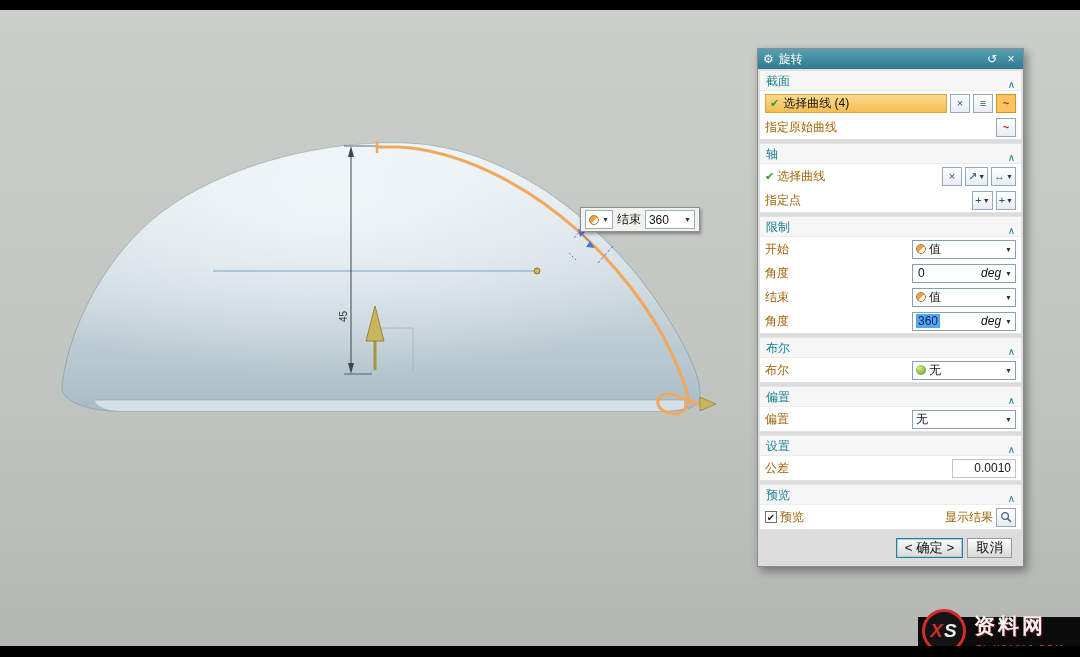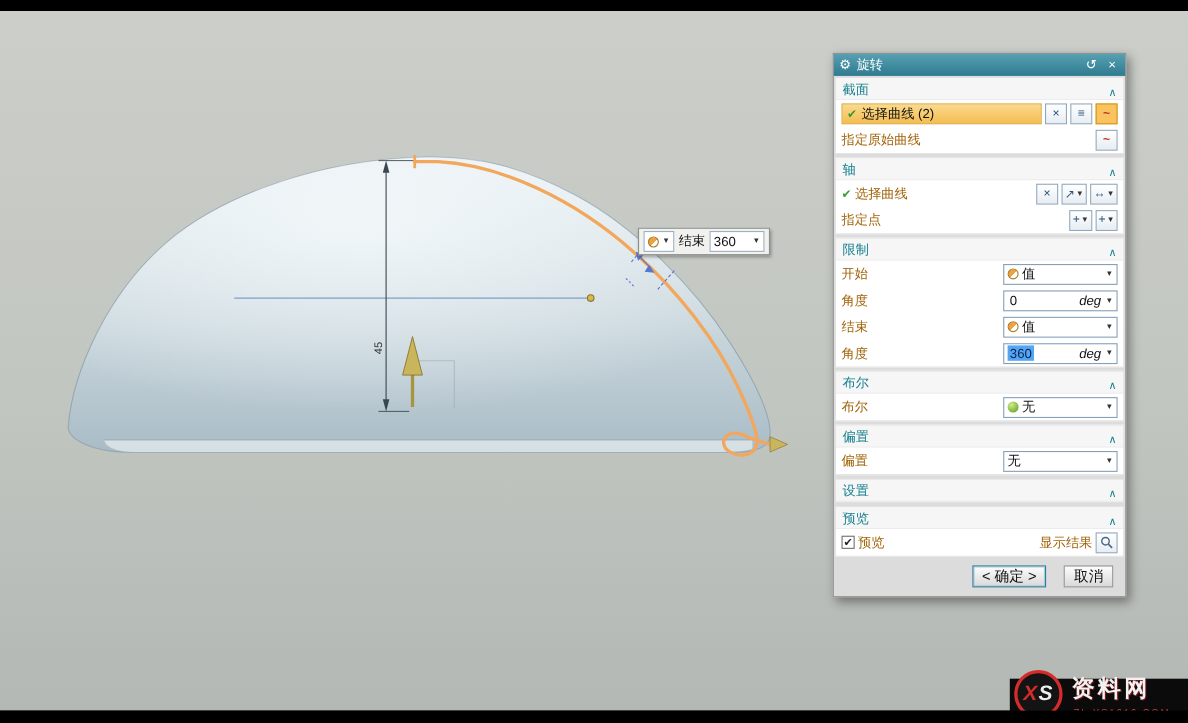--- a/index.html
+++ b/index.html
@@ -57,21 +57,21 @@
   .valfield .v { padding:0 2px; }
   .valfield .v.sel { background:#55a5f5; color:#06264d; }
   .valfield .unit { margin-left:auto;font-style:italic; }
   .valfield .caret { margin-left:4px; }
   .tolfield { margin-left:auto; width:64px; height:19px; display:flex; align-items:center;
               justify-content:flex-end; padding:0 4px; border:1px solid #b8c4ce; background:#fff; }
   .cbox { width:12px; height:12px; border:1px solid #6f6f6f; background:#fff; display:inline-flex;
           align-items:center; justify-content:center; font-size:10px; color:#222; }
   .dot-green { width:10px; height:10px; border-radius:50%;
                background:radial-gradient(circle at 35% 30%, #d6e98a, #7ab33c 70%, #4c7a1e); display:inline-block; }
-  .btnbar { display:flex; justify-content:flex-end; gap:16px; padding:5px 10px 7px; background:#dcdcdc; }
+  .btnbar { display:flex; justify-content:flex-end; gap:4px; padding:5px 10px 7px; background:#dcdcdc; }
   .btn { height:20px; padding:0 8px; display:flex; align-items:center; border:1px solid #9a9a9a;
          background:linear-gradient(#fdfdfd,#d9d9d9); color:#111; }
   .btn.primary { border:1px solid #2e7d9a; box-shadow:inset 0 0 0 1px #a7cddb; }
 
   
   .watermark { position:absolute; right:0; bottom:0; width:162px; height:52px; }
   .wm-band { position:absolute; right:0; bottom:0; width:162px; height:40px; background:#0b0b0b; }
   .wm-logo { position:absolute; left:4px; bottom:4px; width:44px; height:44px; border-radius:50%;
              background:#141414; border:3px solid #d42b2b; display:flex; align-items:center;
              justify-content:center; font-style:italic; font-weight:bold; font-size:19px; letter-spacing:1px; }
@@ -164,21 +164,21 @@
   <div class="dlg-body">
 
     <div class="sec">
       <div class="sec-h">
         <span>截面</span>
         <span class="chev">∧</span>
       </div>
       <div class="row">
         <div class="sel-curve">
           <span class="chk">✔</span>
-          <span>选择曲线 (2)</span>
+          <span>选择曲线 (4)</span>
         </div>
         <span class="ibtn">
             <span>×</span>
           </span>
         <span class="ibtn">
             <span>≡</span>
           </span>
         <span class="ibtn active">
             <span class="red">~</span>
           </span>
@@ -296,20 +296,26 @@
           <span class="caret">▼</span>
         </div>
       </div>
     </div>
 
     <div class="sec">
       <div class="sec-h">
         <span>设置</span>
         <span class="chev">∧</span>
       </div>
+      <div class="row">
+        <span class="lbl">公差</span>
+        <div class="tolfield">
+          <span>0.0010</span>
+        </div>
+      </div>
     </div>
 
     <div class="sec">
       <div class="sec-h">
         <span>预览</span>
         <span class="chev">∧</span>
       </div>
       <div class="row">
         <span class="cbox">✔</span>
         <span class="lbl">预览</span>

